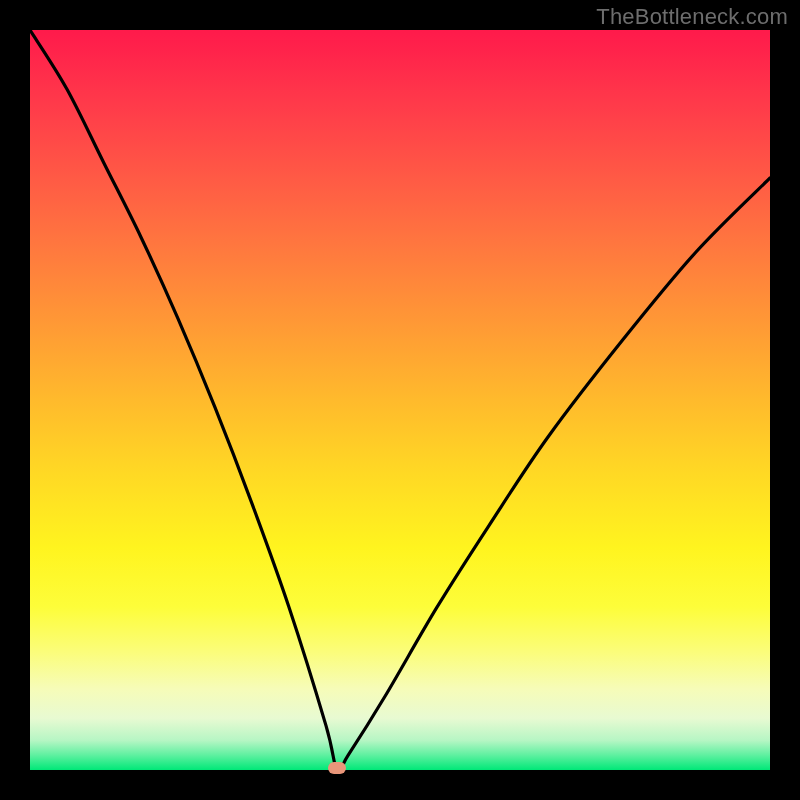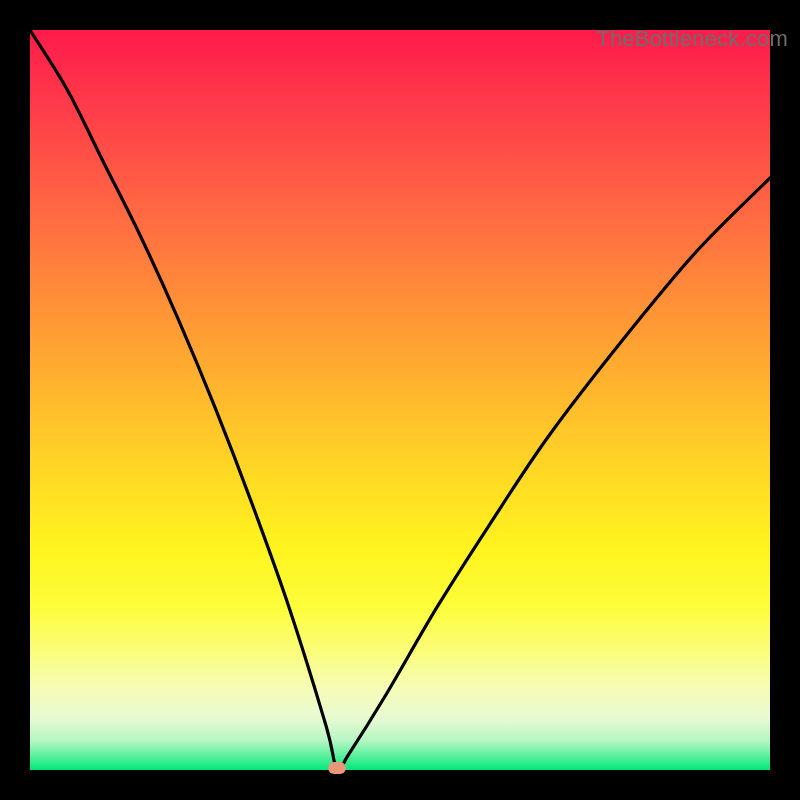--- a/index.html
+++ b/index.html
@@ -51,21 +51,20 @@
     height: 12px;
   }
   .watermark {
     position: absolute;
     top: 4px;
     right: 12px;
     color: #6d6d6d;
     font-size: 22px;
     letter-spacing: 0.2px;
     user-select: none;
-    margin-top: 22px;
   }
   svg.curve {
     position: absolute;
     left: 0;
     top: 0;
   }
 </style>
 </head>
 <body>
 

